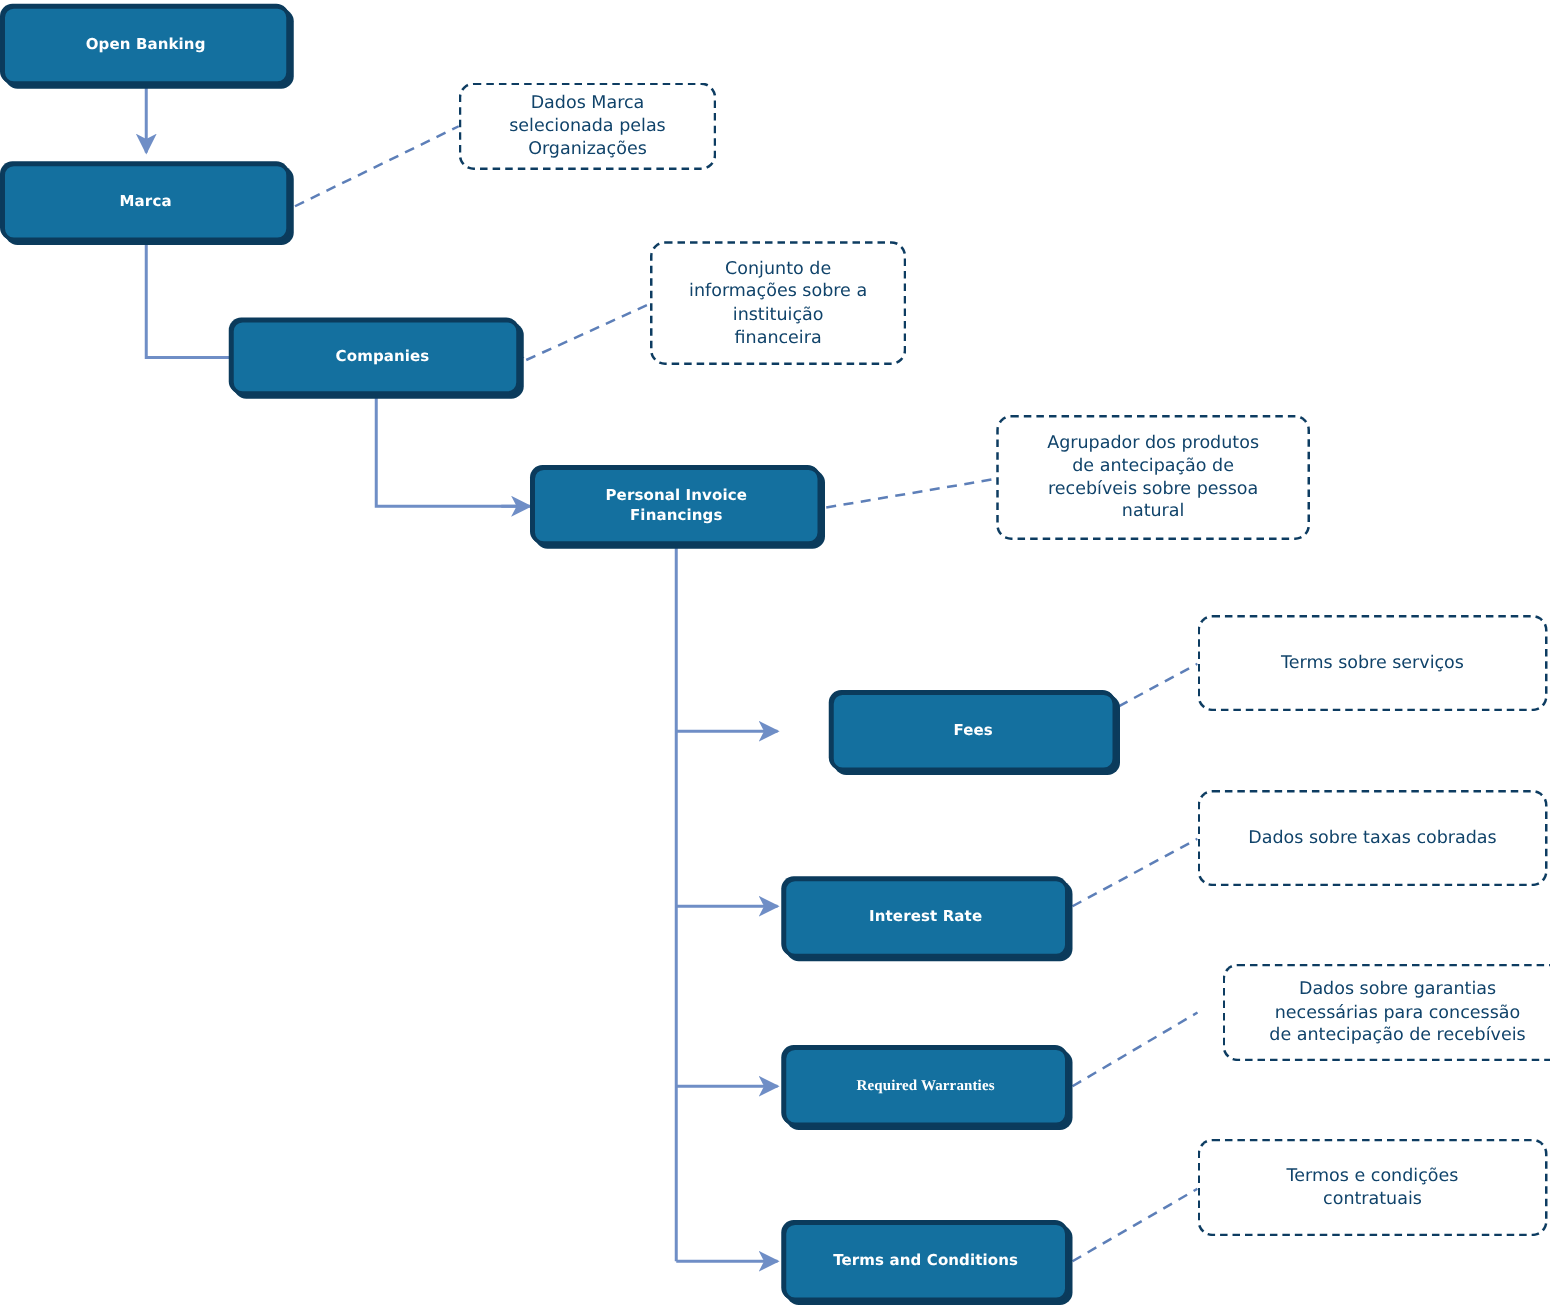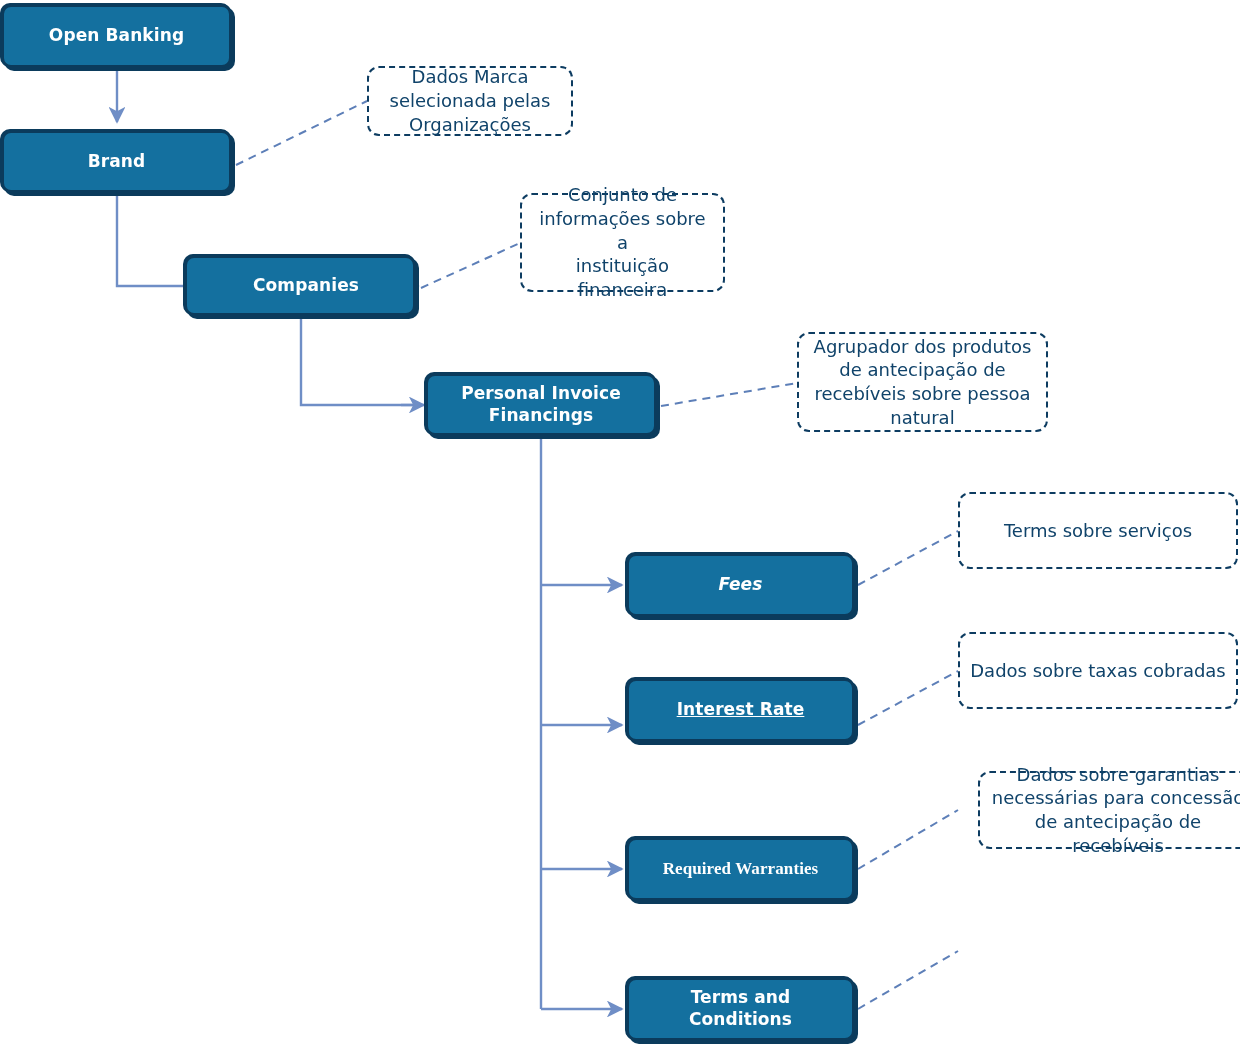--- a/index.html
+++ b/index.html
@@ -30,39 +30,39 @@
     background: #14709f;
     border: 3px solid #0b3b5c;
     border-radius: 10px;
     box-shadow: 3px 3px 0 0 #0b3b5c, -1px -1px 0 0 #0b3b5c;
     color: #ffffff;
     display: flex;
     align-items: center;
     justify-content: center;
     text-align: center;
     font-weight: bold;
-    font-size: 17px;
+    font-size: 12px;
     line-height: 1.28;
     letter-spacing: .1px;
     padding: 2px 8px;
     z-index: 3;
   }
   
   .note {
     position: absolute;
     box-sizing: border-box;
     background: #ffffff;
     border: 2px dashed #0d3c61;
     border-radius: 12px;
     color: #10436a;
     display: flex;
     align-items: center;
     justify-content: center;
     text-align: center;
-    font-size: 18px;
+    font-size: 14px;
     line-height: 1.32;
     padding: 4px 10px;
     z-index: 2;
   }
   .note-text, .node-text { display: block; white-space: pre-line; }
 </style>
 </head>
 <body>
 
 <div id="canvas">
@@ -129,37 +129,37 @@
     <g>
       <path d="M 858 1009 L 958 951" stroke="#5d7fb8" stroke-width="2" stroke-dasharray="8 6" fill="none"></path>
     </g>
   </svg>
 
   <div class="node" style="left:1px; top:4px; width:231px; height:64px;">
     <span class="node-text">Open Banking</span>
   </div>
 
   <div class="node" style="left:1px; top:130px; width:231px; height:63px;">
-    <span class="node-text">Brand</span>
+    <span class="node-text">Marca</span>
   </div>
 
   <div class="node" style="left:184px; top:255px; width:232px; height:61px;padding-left:20px;">
     <span class="node-text">Companies</span>
   </div>
 
   <div class="node" style="left:425px; top:373px; width:232px; height:63px;">
     <span class="node-text">Personal Invoice
 Financings</span>
   </div>
 
-  <div class="node" style="left:626px; top:553px; width:229px; height:64px;font-style:italic;">
+  <div class="node" style="left:664px; top:553px; width:229px; height:64px;">
     <span class="node-text">Fees</span>
   </div>
 
-  <div class="node" style="left:626px; top:678px; width:229px; height:64px;text-decoration:underline;">
+  <div class="node" style="left:626px; top:702px; width:229px; height:64px;">
     <span class="node-text">Interest Rate</span>
   </div>
 
   <div class="node" style="left:626px; top:837px; width:229px; height:64px;font-family:Liberation Serif, serif;">
     <span class="node-text">Required Warranties</span>
   </div>
 
   <div class="node" style="left:626px; top:977px; width:229px; height:64px;text-align:center;">
     <span class="node-text">Terms and Conditions</span>
   </div>
@@ -191,14 +191,18 @@
   <div class="note" style="left:958px; top:632px; width:280px; height:77px;">
     <span class="note-text">Dados sobre taxas cobradas</span>
   </div>
 
   <div class="note" style="left:978px; top:771px; width:280px; height:78px;">
     <span class="note-text">Dados sobre garantias
 necessárias para concessão
 de antecipação de recebíveis</span>
   </div>
 
+  <div class="note" style="left:958px; top:911px; width:280px; height:78px;">
+    <span class="note-text">Termos e condições
+contratuais</span>
+  </div>
 
 </div>
 
 </body></html>

